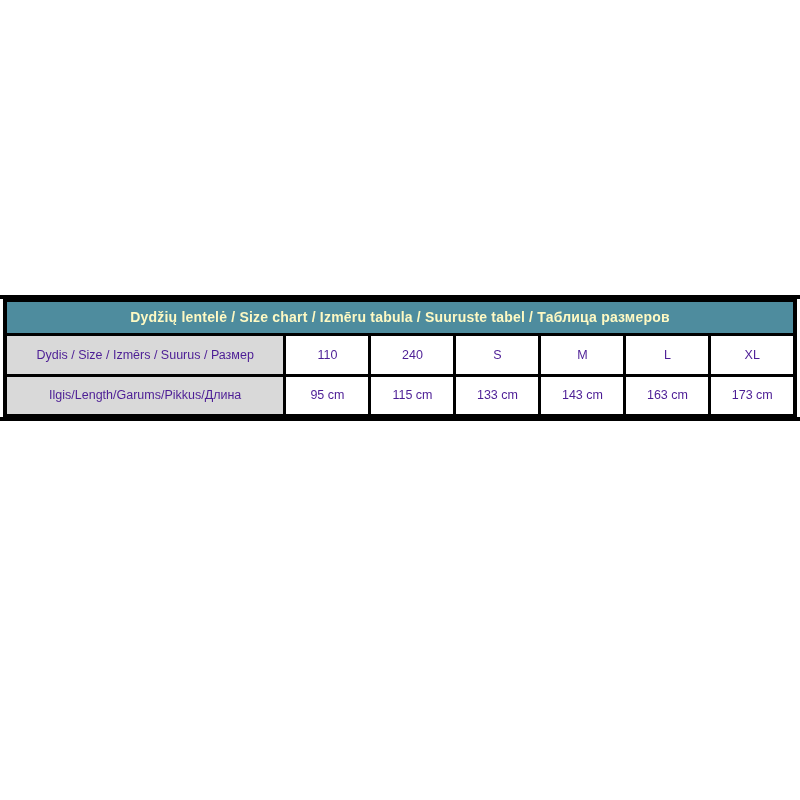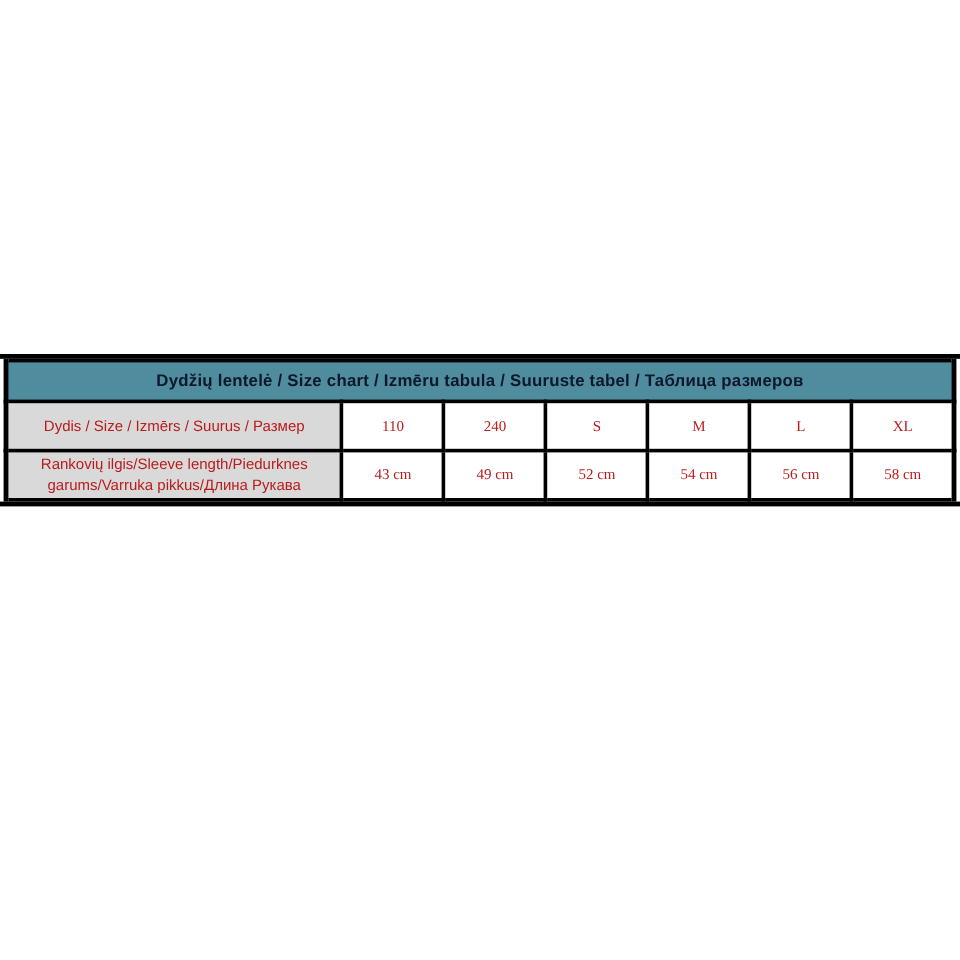--- a/index.html
+++ b/index.html
@@ -32,39 +32,38 @@
     border-left: 4px solid #000000;
     border-right: 4px solid #000000;
   }
   col.label-col { width: 280px; }
   col.data-col  { width: 85px; }
   th, td {
     border: 3px solid #000000;
     text-align: center;
     vertical-align: middle;
     padding: 2px 4px;
-    color: #b91c1c;
+    color: #4c1d95;
     font-size: 12.5px;
     line-height: 1.35;
   }
   th.table-title {
     background: #4E8C9E;
-    color: #0f172a;
+    color: #fef9c3;
     font-weight: bold;
     font-size: 14px;
     height: 27px;
     letter-spacing: 0.2px;
   }
   th.row-label {
     background: #D9D9D9;
     font-weight: normal;
   }
   td.value-cell {
     background: #ffffff;
-    font-family: Liberation Serif, serif;
   }
   tr.data-row { height: 40px; }
   tr.data-row.first { height: 41px; }
 </style>
 </head>
 <body>
 
 <div class="size-chart-wrap">
   <table class="size-chart">
     <colgroup>
@@ -85,23 +84,23 @@
         <tr class="data-row first">
           <th class="row-label">Dydis / Size / Izmērs / Suurus / Размер</th>
           <td class="value-cell">110</td>
           <td class="value-cell">240</td>
           <td class="value-cell">S</td>
           <td class="value-cell">M</td>
           <td class="value-cell">L</td>
           <td class="value-cell">XL</td>
         </tr>
         <tr class="data-row">
-          <th class="row-label">Rankovių ilgis/Sleeve length/Piedurknes garums/Varruka pikkus/Длина Рукава</th>
-          <td class="value-cell">43 cm</td>
-          <td class="value-cell">49 cm</td>
-          <td class="value-cell">52 cm</td>
-          <td class="value-cell">54 cm</td>
-          <td class="value-cell">56 cm</td>
-          <td class="value-cell">58 cm</td>
+          <th class="row-label">Ilgis/Length/Garums/Pikkus/Длина</th>
+          <td class="value-cell">95 cm</td>
+          <td class="value-cell">115 cm</td>
+          <td class="value-cell">133 cm</td>
+          <td class="value-cell">143 cm</td>
+          <td class="value-cell">163 cm</td>
+          <td class="value-cell">173 cm</td>
         </tr>
       </tbody>
   </table>
 </div>
 
 </body></html>

